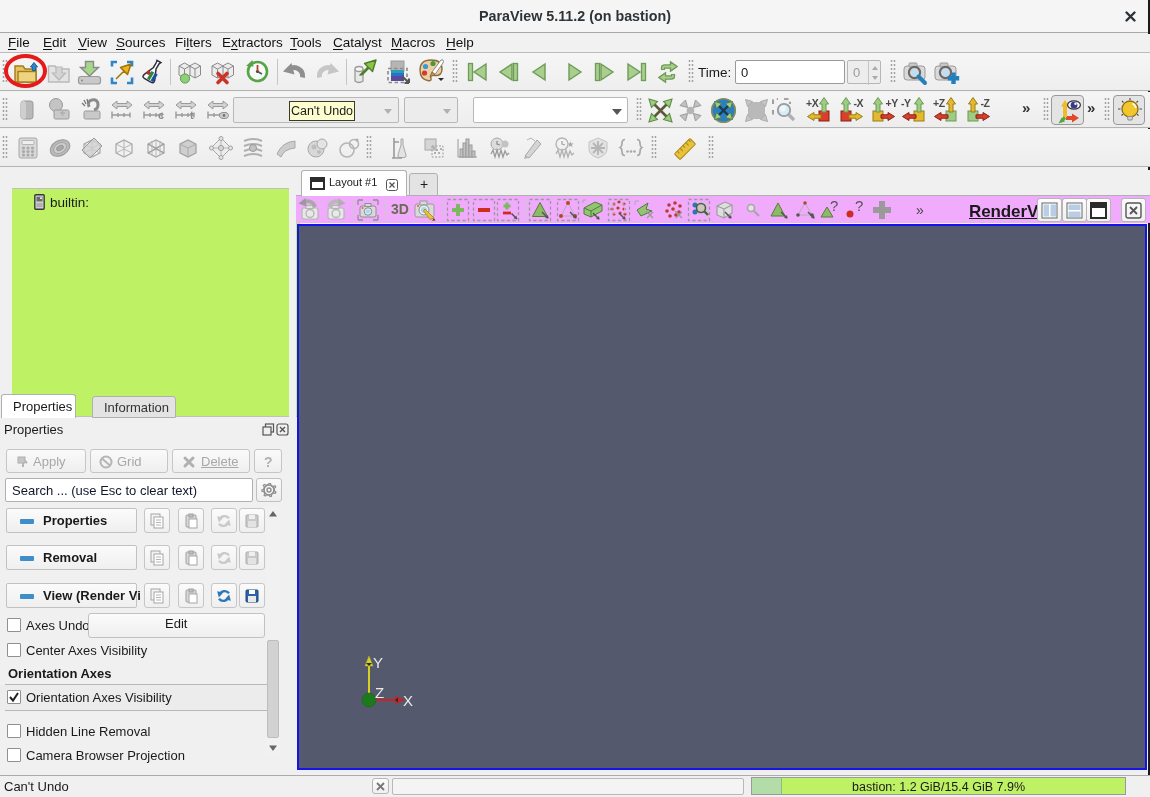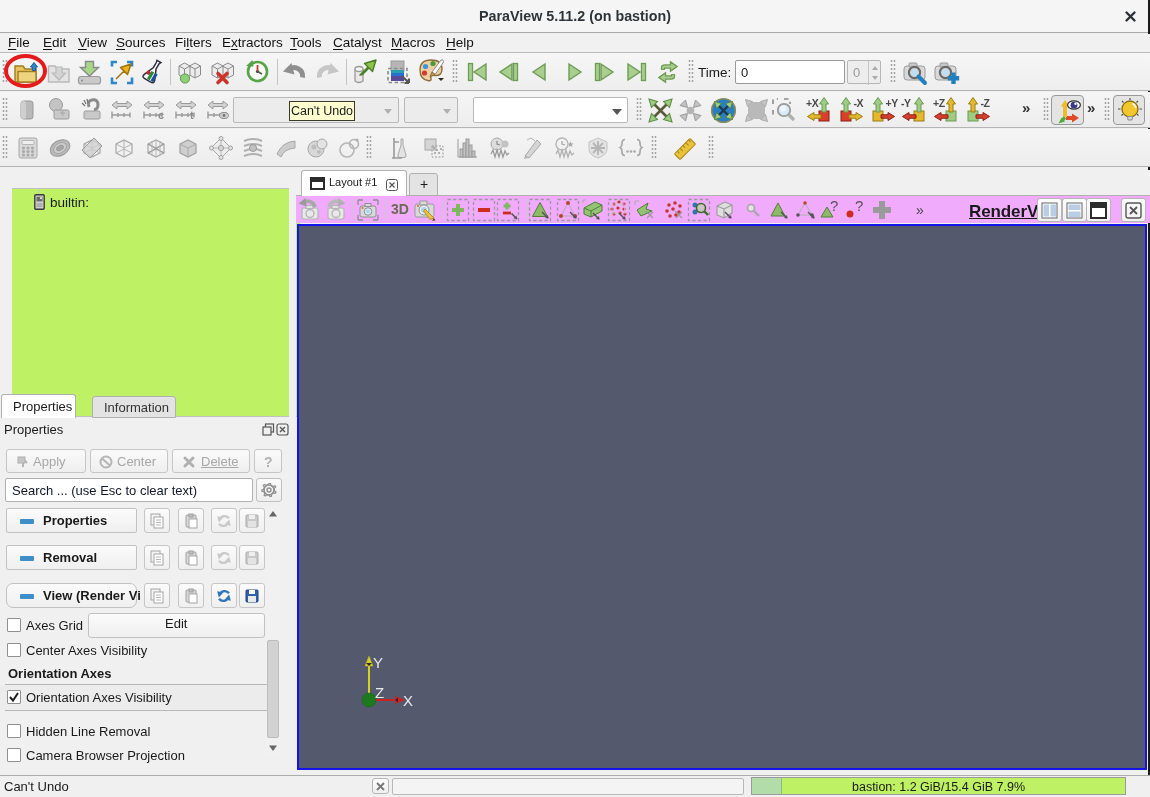--- a/index.html
+++ b/index.html
@@ -688,21 +688,21 @@
       </svg>
 </div>
 <div class="abs" style="left:6px;top:281px;width:80px;height:24px;background:linear-gradient(#fafafa,#efefef);border:1px solid #c6c6c6;border-radius:3px;color:#a8a8a8;font-size:13px;">
       <span style="position:absolute;left:26px;top:4px;text-align:right;">Apply</span>
       <svg width="14" height="14" viewBox="0 0 14 14" style="overflow:visible;position:absolute;left:9px;top:5px;">
         <path d="M3 8 L7 4 L11 8 M7 4 L7 12" stroke="#b5b5b5" stroke-width="2" fill="none"></path>
         <rect x="2" y="2" width="7" height="6" fill="#c5c5c5" stroke="#b0b0b0"></rect>
       </svg>
     </div>
 <div class="abs" style="left:90px;top:281px;width:78px;height:24px;background:linear-gradient(#fafafa,#efefef);border:1px solid #c6c6c6;border-radius:3px;color:#a8a8a8;font-size:13px;">
-      <span style="position:absolute;left:26px;top:4px;">Center</span>
+      <span style="position:absolute;left:26px;top:4px;">Grid</span>
       <svg width="14" height="14" viewBox="0 0 14 14" style="overflow:visible;position:absolute;left:8px;top:5px;">
         <circle cx="7" cy="7" r="5.5" fill="none" stroke="#b5b5b5" stroke-width="2"></circle>
         <path d="M3 3.5 L11 10.5" stroke="#b5b5b5" stroke-width="2"></path>
       </svg>
     </div>
 <div class="abs" style="left:172px;top:281px;width:78px;height:24px;background:linear-gradient(#fafafa,#efefef);border:1px solid #c6c6c6;border-radius:3px;color:#a8a8a8;font-size:13px;">
       <span style="position:absolute;left:28px;top:4px;text-decoration:underline;">Delete</span>
       <svg width="14" height="14" viewBox="0 0 14 14" style="overflow:visible;position:absolute;left:9px;top:5px;">
         <path d="M3 3 L11 11 M11 3 L3 11" stroke="#b0b0b0" stroke-width="3" stroke-linecap="round"></path>
       </svg>
@@ -779,21 +779,21 @@
         <path d="M14.8 12.8 L8.8 11.6 L13.2 6.4 Z" fill="#c9c9c9"></path>
       </svg>
     </div>
 <div class="abs" style="left:239px;top:377px;width:26px;height:25px;background:linear-gradient(#fbfbfb,#efefef);border:1px solid #c6c6c6;border-radius:3px;">
       <svg width="16" height="16" viewBox="0 0 16 16" style="overflow:visible;position:absolute;left:4px;top:4px;">
         <rect x="2" y="2" width="12" height="12" rx="1" fill="#c9c9c9" stroke="#adadad"></rect>
         <rect x="5" y="2" width="6" height="4" fill="#efefef"></rect>
         <rect x="4" y="8" width="8" height="6" fill="#e3e3e3"></rect>
       </svg>
     </div>
-<div class="abs" style="left:6px;top:415px;width:131px;height:25px;background:linear-gradient(#fbfbfb,#efefef);border:1px solid #c2c2c2;border-radius:7px;">
+<div class="abs" style="left:6px;top:415px;width:131px;height:25px;background:linear-gradient(#fbfbfb,#efefef);border:1px solid #c2c2c2;border-radius:2px;">
 <div style="position:absolute;left:13px;top:10px;width:14px;height:5px;background:#3d8ec9;border-radius:1px;"></div>
 <span style="position:absolute;left:36px;top:4px;font-weight:bold;font-size:13px;white-space:nowrap;">View (Render Vi</span>
     </div>
 <div class="abs" style="left:144px;top:415px;width:26px;height:25px;background:linear-gradient(#fbfbfb,#efefef);border:1px solid #c6c6c6;border-radius:3px;">
       <svg width="16" height="16" viewBox="0 0 16 16" style="overflow:visible;position:absolute;left:4px;top:4px;">
         <rect x="2" y="1" width="9" height="11" fill="#f3f3f3" stroke="#a5a5a5"></rect>
         <rect x="5" y="4" width="9" height="11" fill="#fff" stroke="#a5a5a5"></rect>
         <path d="M7 7 L12 7 M7 9.5 L12 9.5 M7 12 L12 12" stroke="#b5b5b5"></path>
       </svg>
     </div>
@@ -822,21 +822,21 @@
 <div class="abs" style="left:266px;top:337px;width:14px;height:250px;background:#f1f1f1;">
 <svg width="14" height="14" viewBox="0 0 14 14" style="overflow:visible;position:absolute;left:0;top:2px;">
         <path d="M7 4 L11 9.5 L3 9.5 Z" fill="#666"></path>
       </svg>
 <svg width="14" height="14" viewBox="0 0 14 14" style="overflow:visible;position:absolute;left:0;top:236px;">
         <path d="M7 10 L11 4.5 L3 4.5 Z" fill="#666"></path>
       </svg>
 <div style="position:absolute;left:1px;top:135px;width:12px;height:98px;background:#d2d2d2;border:1px solid #bdbdbd;border-radius:2px;"></div>
 </div>
 <div class="cb" style="left:7px;top:450px;"></div>
-<span class="abs" style="left:26px;top:450px;">Axes Grid</span>
+<span class="abs" style="left:26px;top:450px;">Axes Undo</span>
 <div class="abs" style="left:88px;top:445px;width:177px;height:25px;background:linear-gradient(#fbfbfb,#efefef);border:1px solid #c2c2c2;border-radius:3px;">
       <span style="position:absolute;left:76px;top:2px;">Edit</span>
     </div>
 <div class="cb" style="left:7px;top:475px;"></div>
 <span class="abs" style="left:26px;top:475px;">Center Axes Visibility</span>
 <span class="abs" style="left:8px;top:498px;font-weight:bold;">Orientation Axes</span>
 <div class="abs" style="left:5px;top:516px;width:262px;height:1px;background:#b8b8b8;"></div>
 <div class="abs" style="left:0px;top:517px;width:267px;height:25px;background:#ececec;"></div>
 <div class="cb" style="left:7px;top:522px;"></div>
 <svg width="12" height="12" viewBox="0 0 12 12" style="overflow:visible;position:absolute;left:8px;top:523px;z-index:5;">

